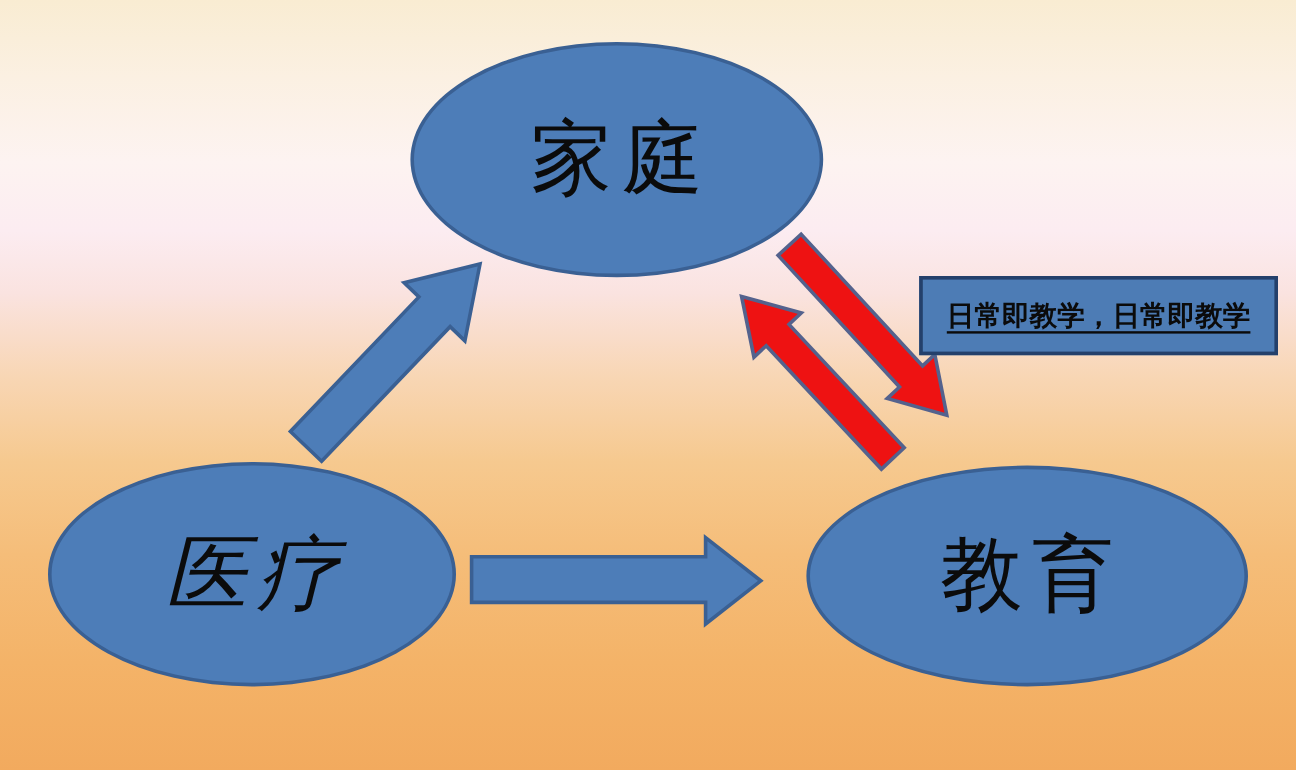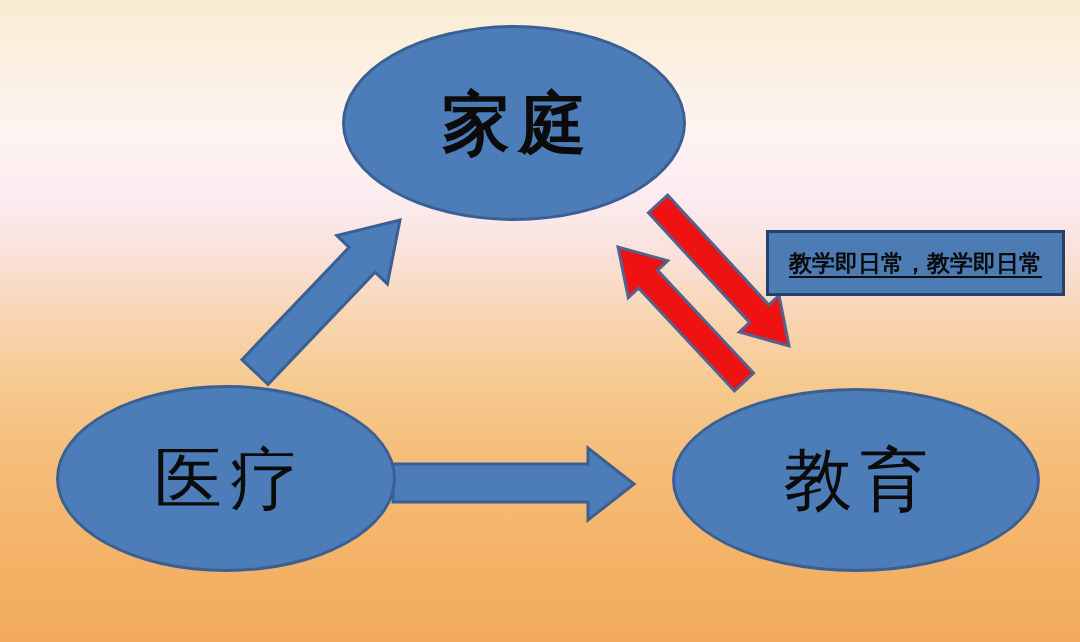--- a/index.html
+++ b/index.html
@@ -29,22 +29,22 @@
   .node {
     position: absolute;
     border-radius: 50%;
     background: #4d7db8;
     border: 3px solid #3a6093;
     box-sizing: border-box;
     display: flex;
     align-items: center;
     justify-content: center;
   }
-  .node-family    { left: 342px; top: 25px;  width: 344px; height: 196px; font-weight: bold; }
-  .node-medical   { left: 56px;  top: 385px; width: 340px; height: 187px; }
+  .node-family    { left: 342px; top: 35px;  width: 344px; height: 196px; }
+  .node-medical   { left: 40px;  top: 385px; width: 340px; height: 187px; font-style: italic; }
   .node-education { left: 672px; top: 388px; width: 368px; height: 184px; }
   .node-label {
     color: #0b0b0b;
     font-size: 68px;
     line-height: 1;
     letter-spacing: 8px;
     margin-left: 8px; 
     white-space: nowrap;
   }
   .annotation {
@@ -85,16 +85,16 @@
 
   <div class="node node-medical">
     <span class="node-label">医疗</span>
   </div>
 
   <div class="node node-education">
     <span class="node-label">教育</span>
   </div>
 
   <div class="annotation">
-    <span class="annotation-text">教学即日常，教学即日常</span>
+    <span class="annotation-text">日常即教学，日常即教学</span>
   </div>
 
 </div>
 
 </body></html>

